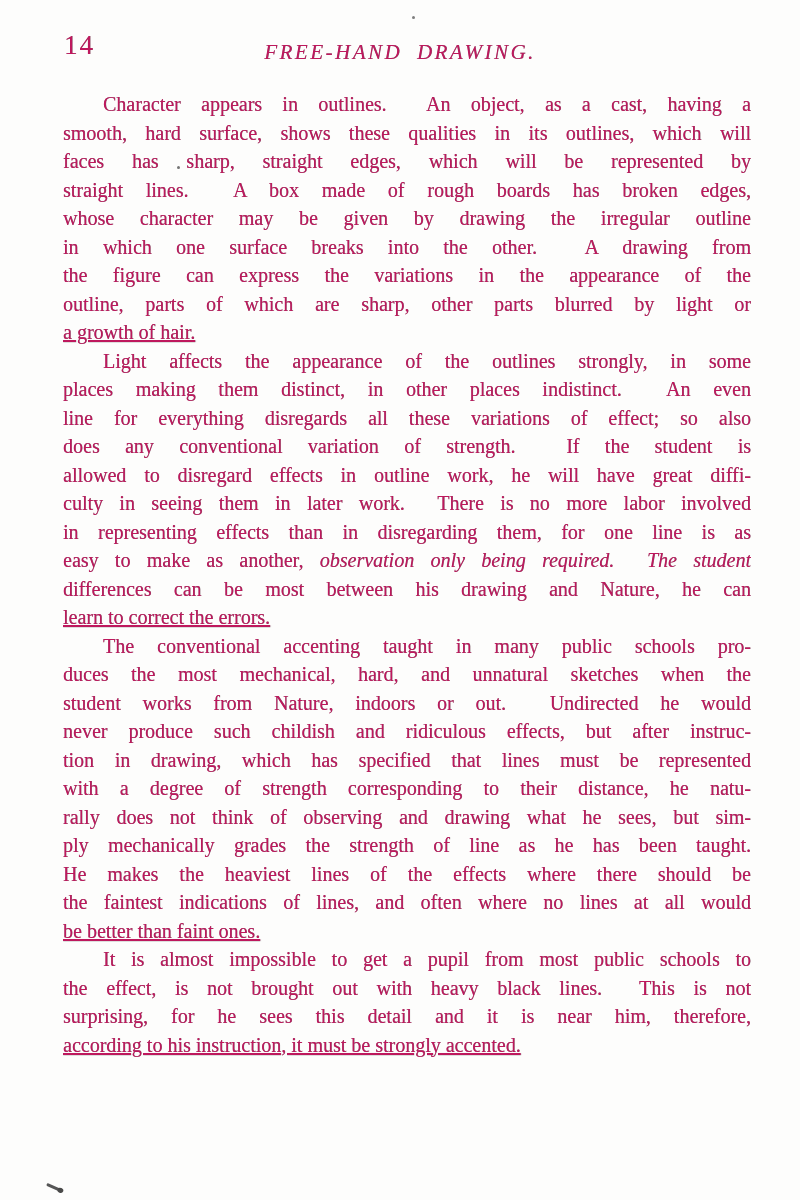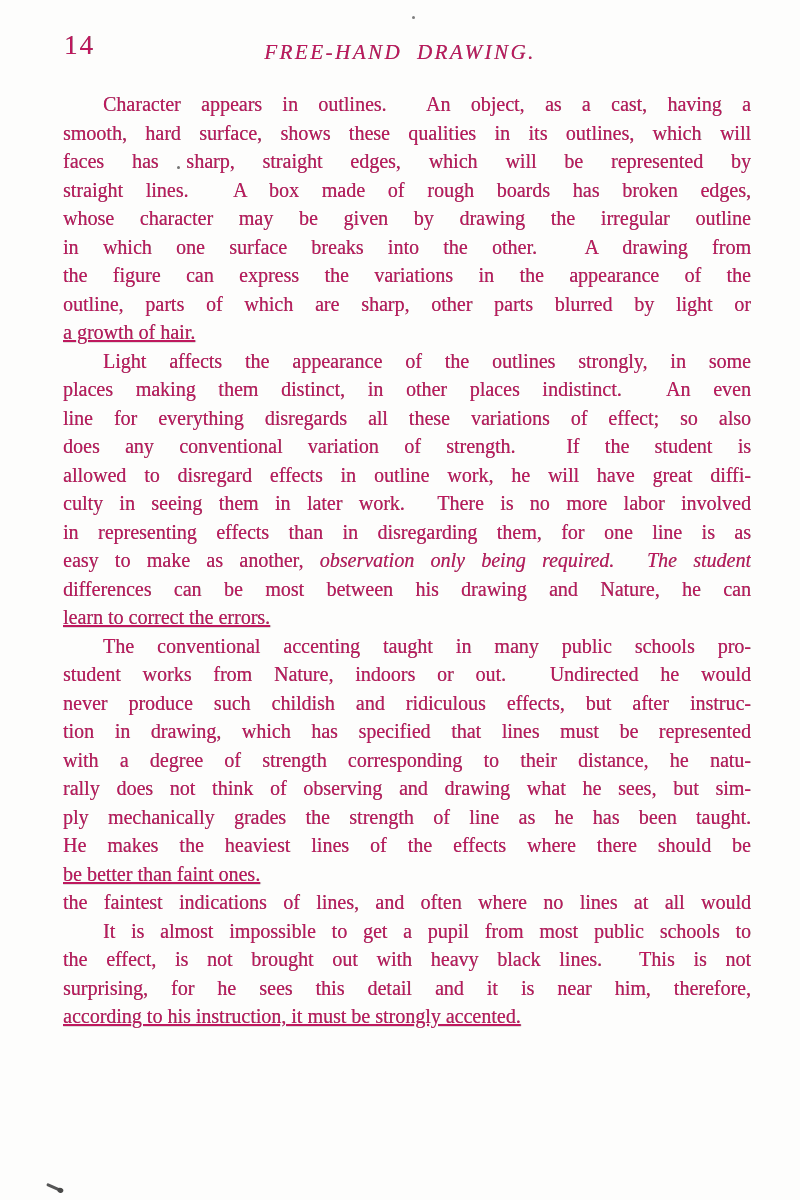--- a/index.html
+++ b/index.html
@@ -107,29 +107,30 @@
         <div class="line"><span>does any conventional variation of strength.&nbsp; If the student is</span></div>
         <div class="line"><span>allowed to disregard effects in outline work, he will have great diffi-</span></div>
         <div class="line"><span>culty in seeing them in later work.&nbsp; There is no more labor involved</span></div>
         <div class="line"><span>in representing effects than in disregarding them, for one line is as</span></div>
         <div class="line"><span>easy to make as another, </span><span class="italic">observation only being required.&nbsp; The student</span></div>
         <div class="line"><span>differences can be most between his drawing and Nature, he can</span></div>
         <div class="line last"><span>learn to correct the errors.</span></div>
       </div>
       <div class="paragraph">
         <div class="line indent"><span>The conventional accenting taught in many public schools pro-</span></div>
+        <div class="line"><span>duces the most mechanical, hard, and unnatural sketches when the</span></div>
         <div class="line"><span>student works from Nature, indoors or out.&nbsp; Undirected he would</span></div>
         <div class="line"><span>never produce such childish and ridiculous effects, but after instruc-</span></div>
         <div class="line"><span>tion in drawing, which has specified that lines must be represented</span></div>
         <div class="line"><span>with a degree of strength corresponding to their distance, he natu-</span></div>
         <div class="line"><span>rally does not think of observing and drawing what he sees, but sim-</span></div>
         <div class="line"><span>ply mechanically grades the strength of line as he has been taught.</span></div>
         <div class="line"><span>He makes the heaviest lines of the effects where there should be</span></div>
+        <div class="line"><span>the faintest indications of lines, and often where no lines at all would</span></div>
         <div class="line last"><span>be better than faint ones.</span></div>
-        <div class="line"><span>the faintest indications of lines, and often where no lines at all would</span></div>
       </div>
       <div class="paragraph">
         <div class="line indent"><span>It is almost impossible to get a pupil from most public schools to</span></div>
         <div class="line"><span>the effect, is not brought out with heavy black lines.&nbsp; This is not</span></div>
         <div class="line"><span>surprising, for he sees this detail and it is near him, therefore,</span></div>
         <div class="line last"><span>according to his instruction, it must be strongly accented.</span></div>
       </div>
     </div>
 
   <div class="speck speck-top"></div>

